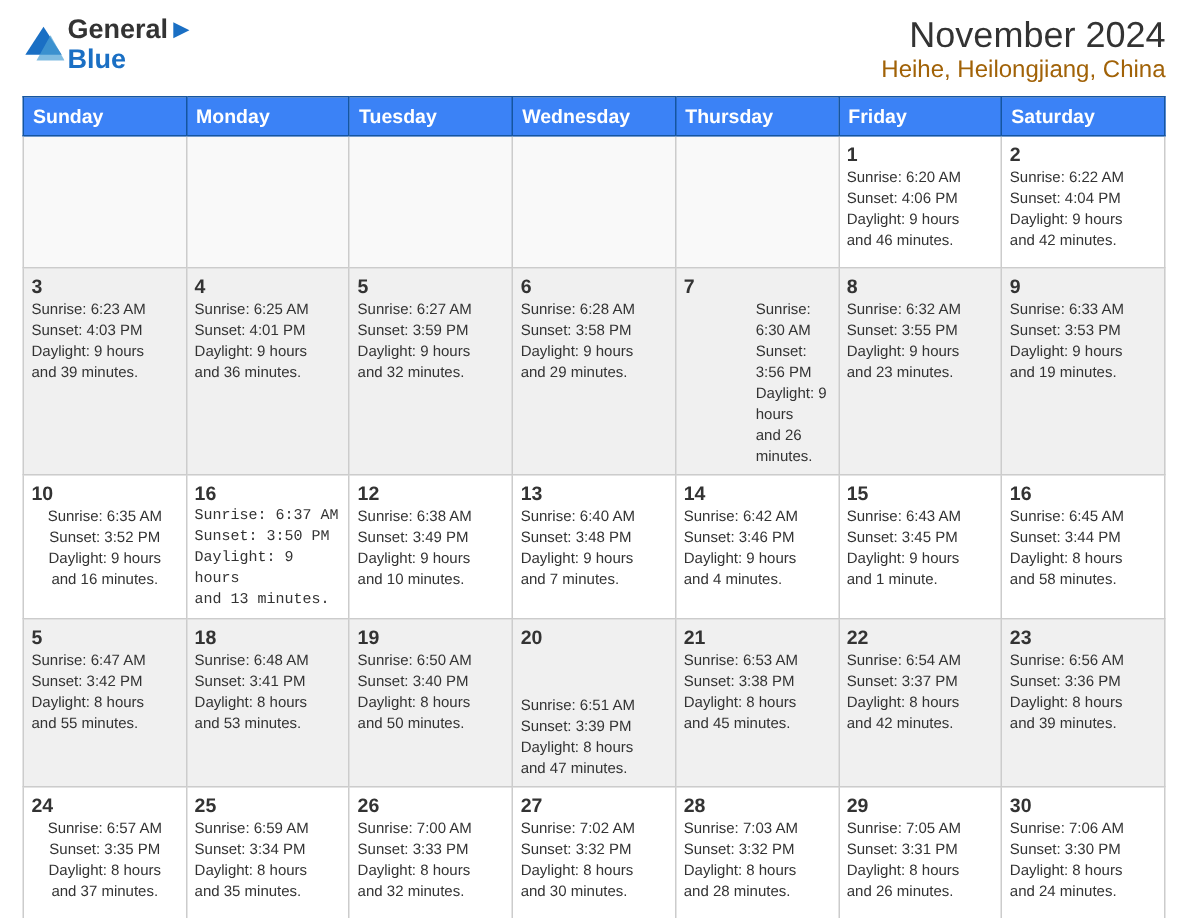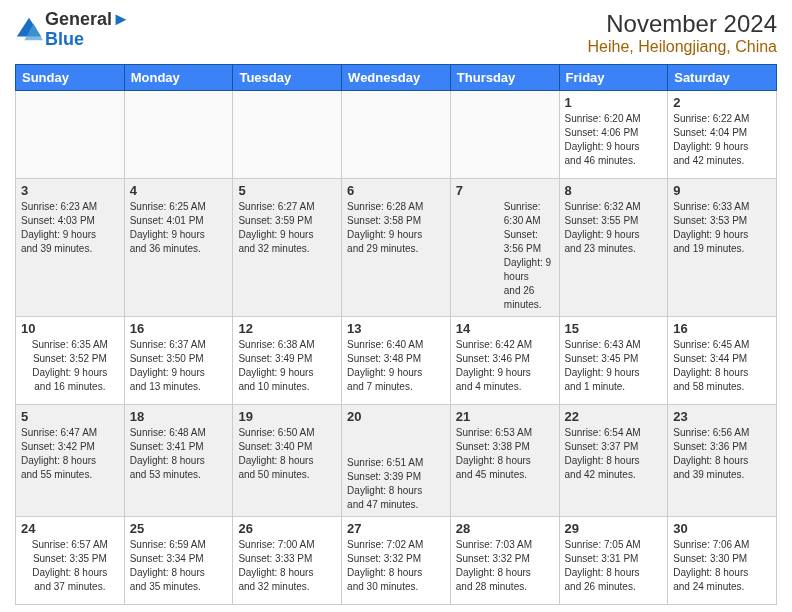--- a/index.html
+++ b/index.html
@@ -159,21 +159,21 @@
         <tr>
           <td>
             <span class="day-num">10</span>
             <div class="day-info" style="white-space: pre-line; text-align: center;">Sunrise: 6:35 AM
 Sunset: 3:52 PM
 Daylight: 9 hours
 and 16 minutes.</div>
           </td>
           <td>
             <span class="day-num">16</span>
-            <div class="day-info" style="white-space: pre-line;">Sunrise: 6:37 AM
+            <div class="day-info" style="white-space: pre-line; font-family: Liberation Mono, monospace;">Sunrise: 6:37 AM
 Sunset: 3:50 PM
 Daylight: 9 hours
 and 13 minutes.</div>
           </td>
           <td>
             <span class="day-num">12</span>
             <div class="day-info" style="white-space: pre-line;">Sunrise: 6:38 AM
 Sunset: 3:49 PM
 Daylight: 9 hours
 and 10 minutes.</div>

